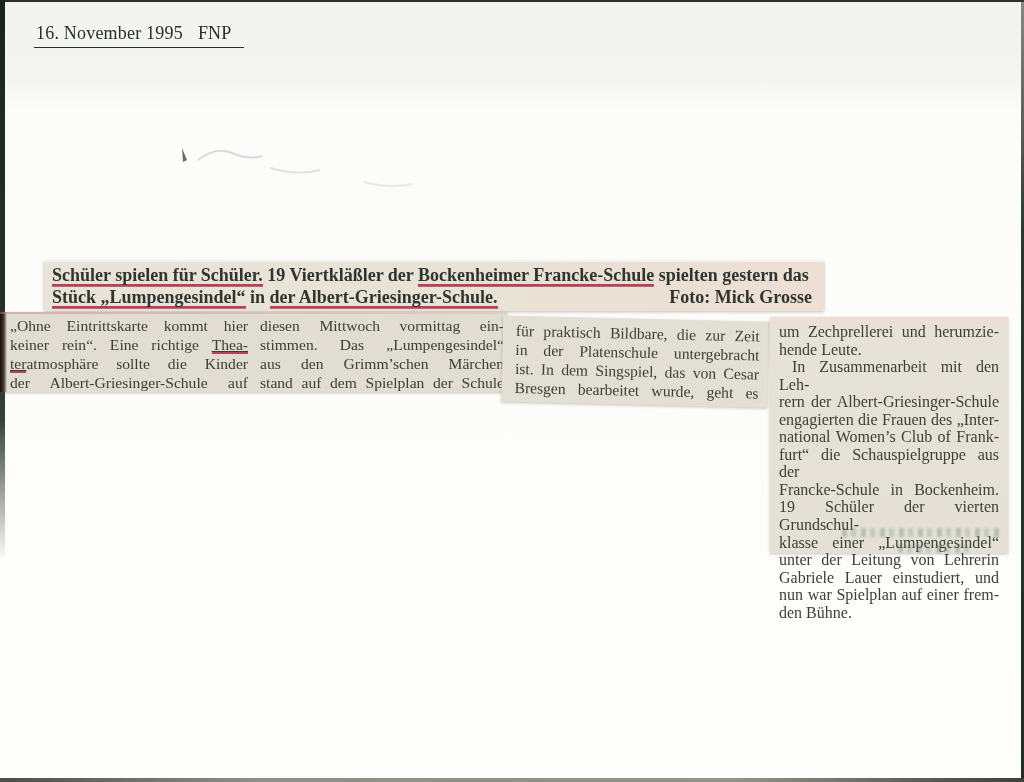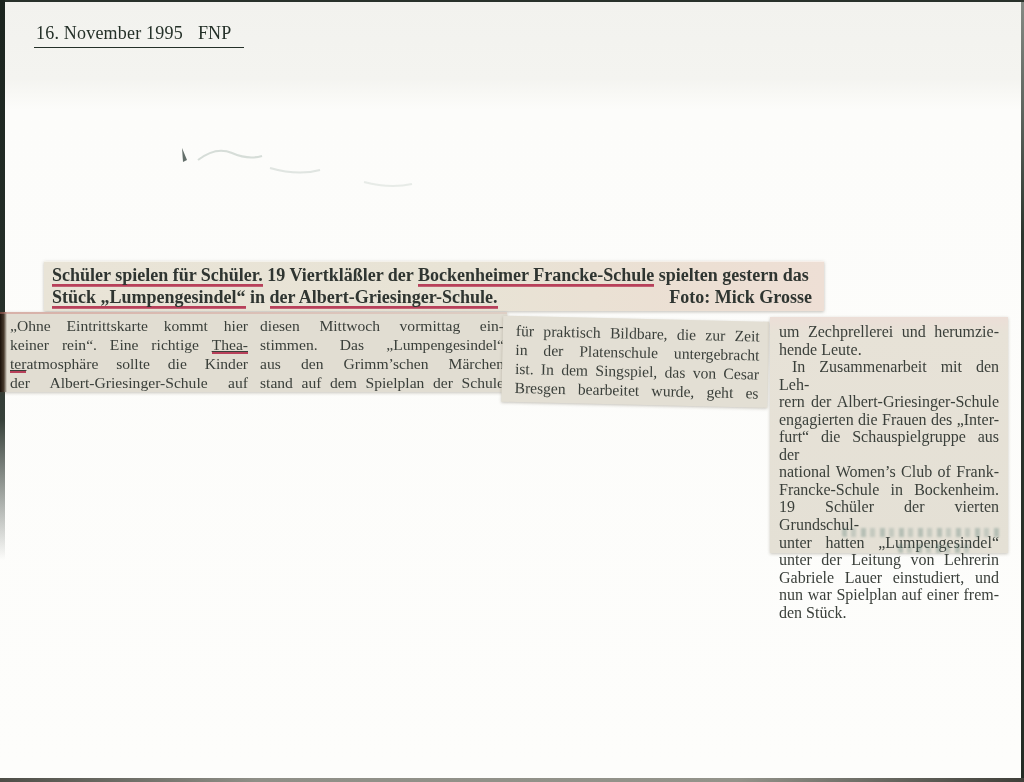--- a/index.html
+++ b/index.html
@@ -122,29 +122,29 @@
     </div>
   </div>
 
   <div class="strip strip-c">
     <div class="col col-4">
       <div class="jl">um Zechprellerei und herumzie-</div>
       <div class="nj">hende Leute.</div>
       <div class="jl indent">In Zusammenarbeit mit den Leh-</div>
       <div class="jl">rern der Albert-Griesinger-Schule</div>
       <div class="jl">engagierten die Frauen des „Inter-</div>
+      <div class="jl">national Women’s Club of Frank-</div>
       <div class="jl">furt“ die Schauspielgruppe aus der</div>
-      <div class="jl">national Women’s Club of Frank-</div>
       <div class="jl">Francke-Schule in Bockenheim.</div>
       <div class="jl">19 Schüler der vierten Grundschul-</div>
-      <div class="jl">unter hatten „Lumpengesindel“</div>
+      <div class="jl">klasse einer „Lumpengesindel“</div>
       <div class="jl">unter der Leitung von Lehrerin</div>
       <div class="jl">Gabriele Lauer einstudiert, und</div>
       <div class="jl">nun war Spielplan auf einer frem-</div>
-      <div class="nj">den Stück.</div>
+      <div class="nj">den Bühne.</div>
     </div>
     <div class="ghost">
       <div class="g"></div>
       <div class="g g2"></div>
     </div>
   </div>
 
 </div>
 
 </body></html>

